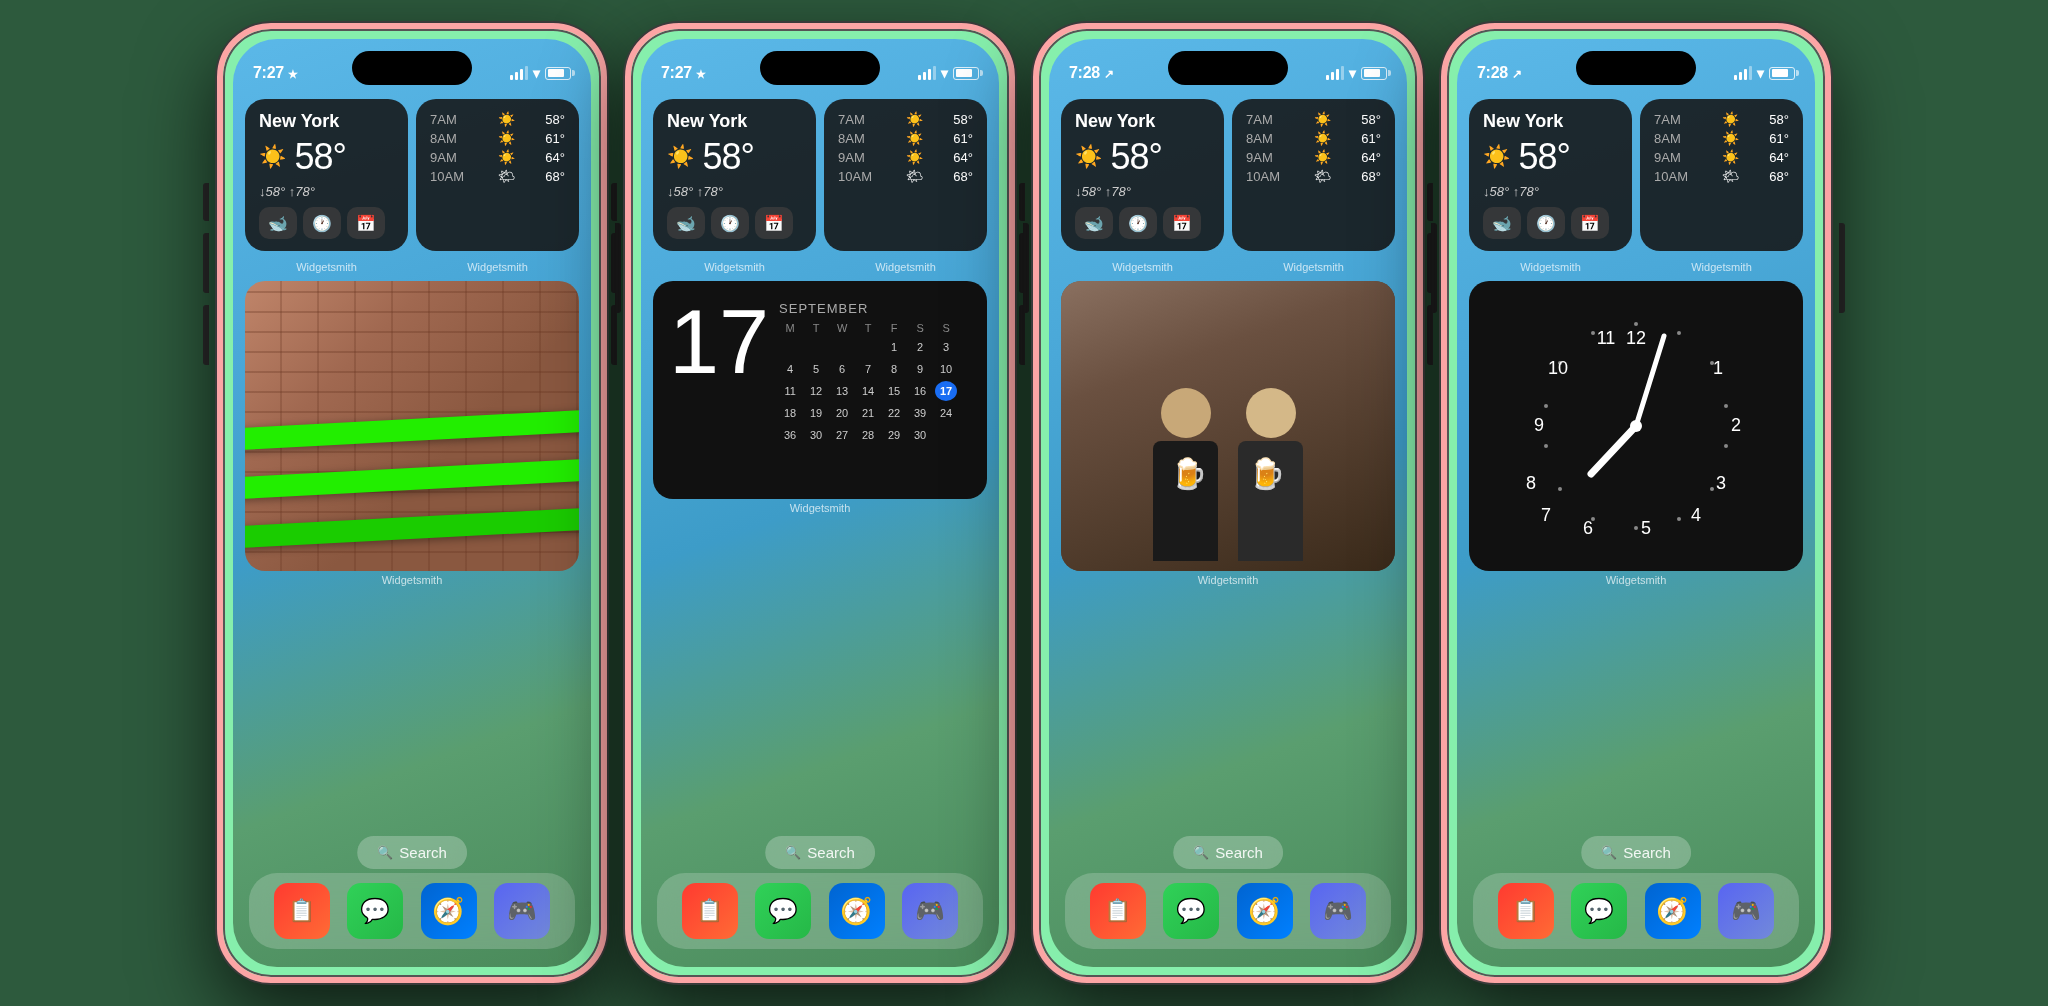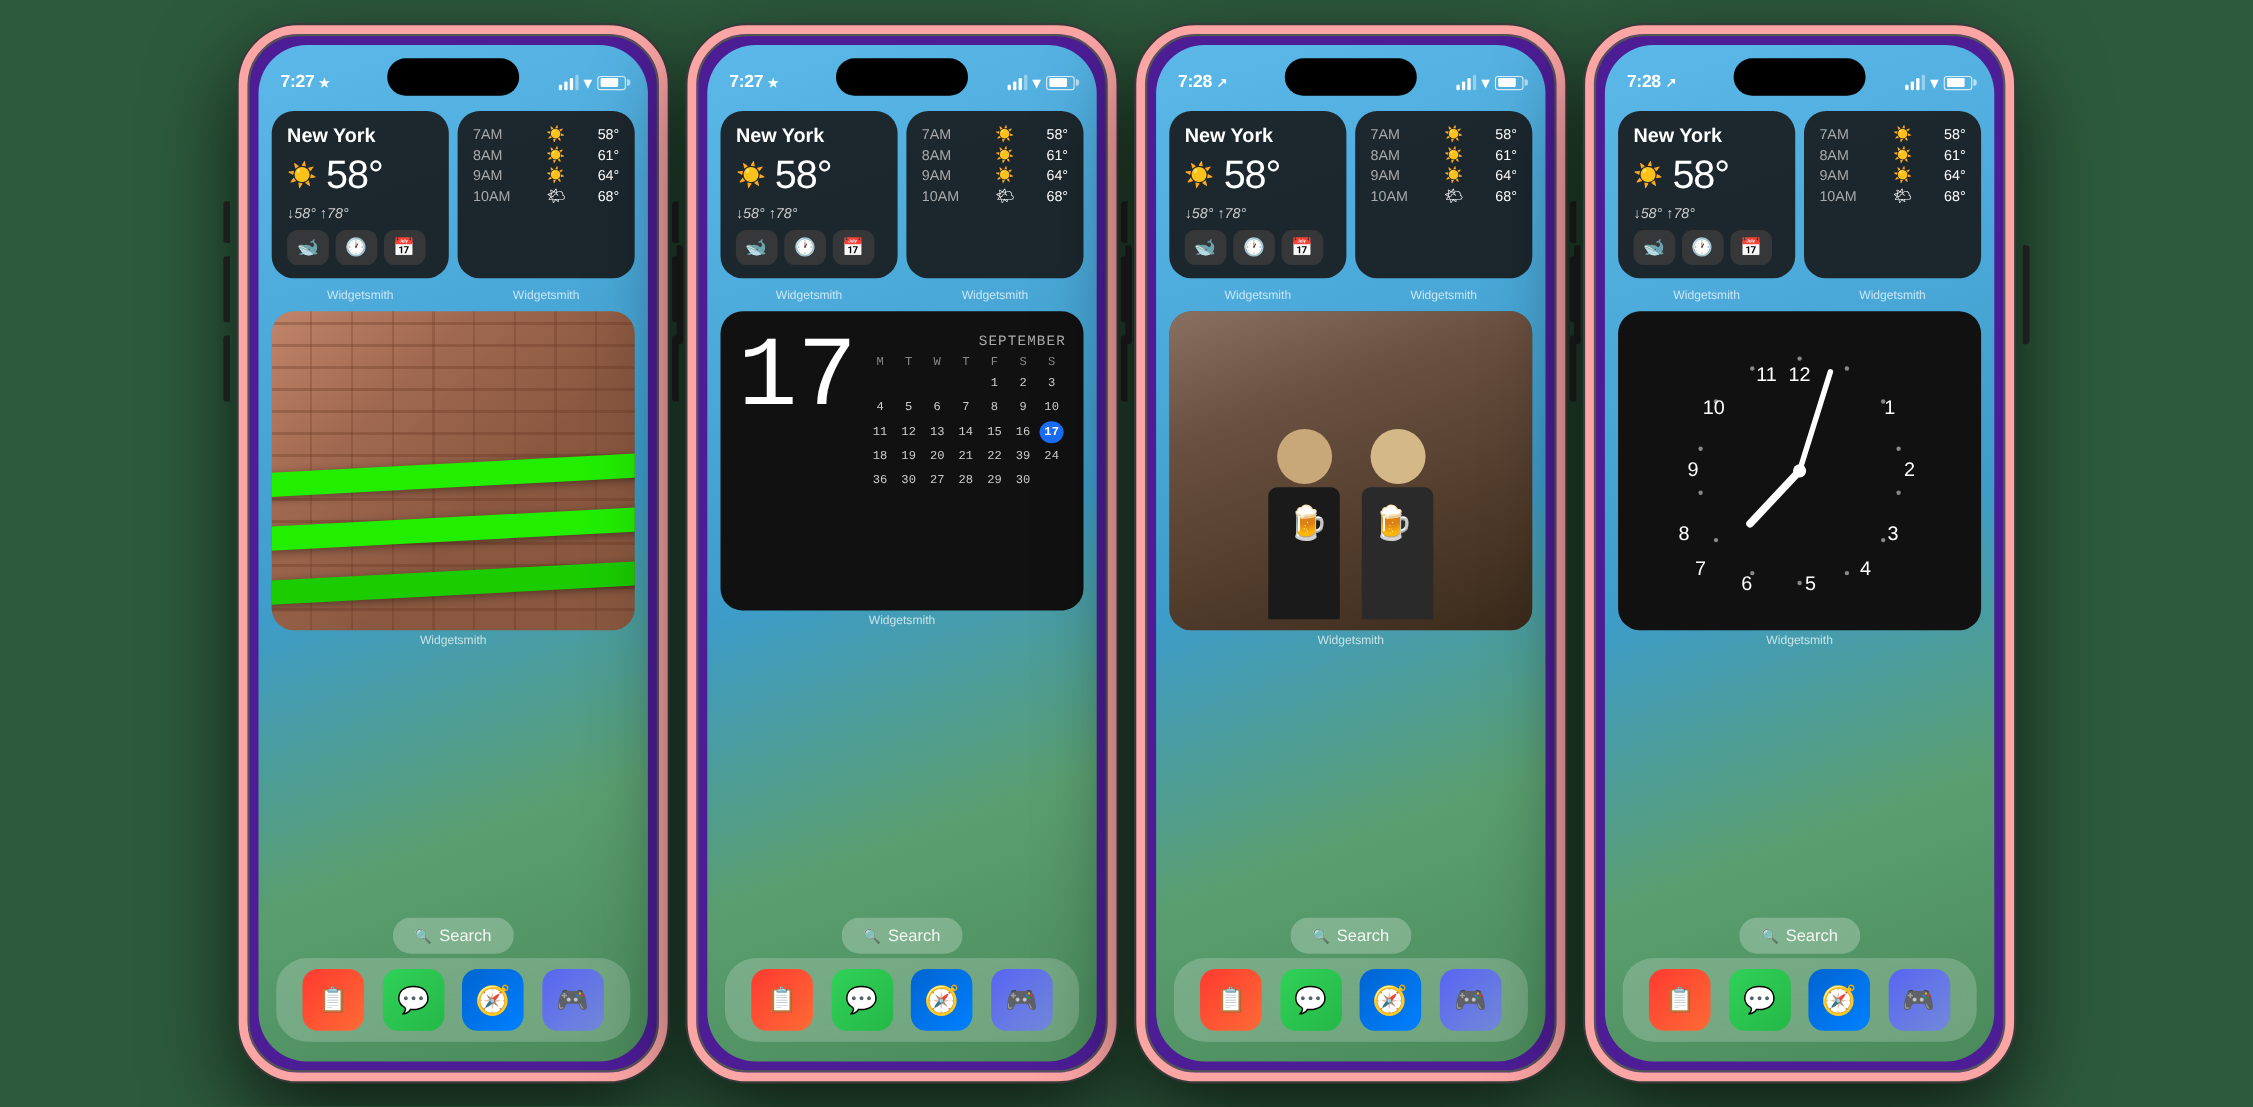--- a/index.html
+++ b/index.html
@@ -18,22 +18,22 @@
     .phone-wrapper {
       position: relative;
       width: 390px;
       height: 960px;
     }
 
     .phone-frame {
       position: absolute;
       inset: 0;
       border-radius: 54px;
-      border: 8px solid #fca5a5;
-      background: #4c1d95;
+      border: 6px solid #fca5a5;
+      background: #86efac;
       box-shadow:
         0 0 0 2px #3a3a3a,
         0 30px 80px rgba(0,0,0,0.7),
         inset 0 0 0 2px #555;
       overflow: hidden;
       z-index: 10;
     }
 
     .phone-screen {
       position: absolute;
@@ -223,25 +223,24 @@
       border-radius: 3px;
       box-shadow: 0 2px 8px rgba(0,0,0,0.4);
     }
 
     
     .calendar-widget {
       background: #111;
       border-radius: 20px;
       padding: 16px;
       color: #fff;
-      height: 272px;
+      height: 218px;
       position: relative;
-      font-family: Liberation Mono, monospace;
-    }
-    .cal-month { text-align: right; font-size: 13px; color: #aaa; letter-spacing: 1px; margin-bottom: 6px; }
+    }
+    .cal-month { font-size: 13px; color: #aaa; letter-spacing: 1px; margin-bottom: 6px; }
     .cal-date-big { font-size: 90px; font-weight: 200; line-height: 1; margin-bottom: 8px; }
     .cal-grid { font-size: 11px; }
     .cal-days-header { display: flex; gap: 4px; color: #888; margin-bottom: 3px; }
     .cal-day-label { width: 22px; text-align: center; }
     .cal-week { display: flex; gap: 4px; margin-bottom: 2px; }
     .cal-day { width: 22px; height: 20px; text-align: center; line-height: 20px; font-size: 11px; color: #ccc; }
     .cal-day.today {
       background: #1a6ef5;
       border-radius: 50%;
       color: #fff;

